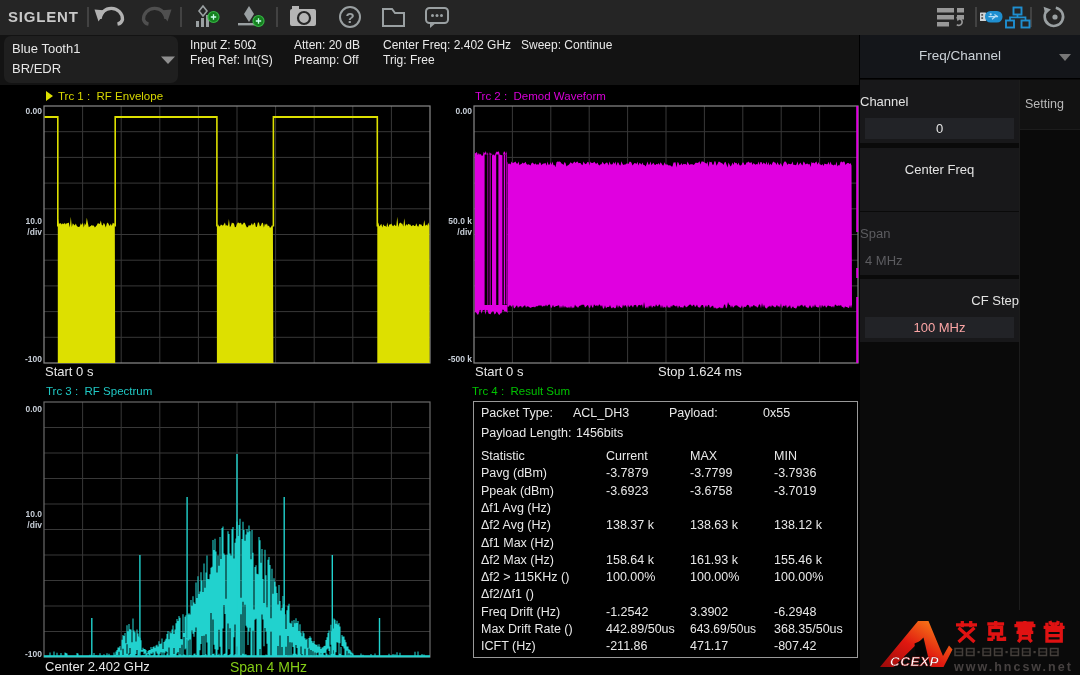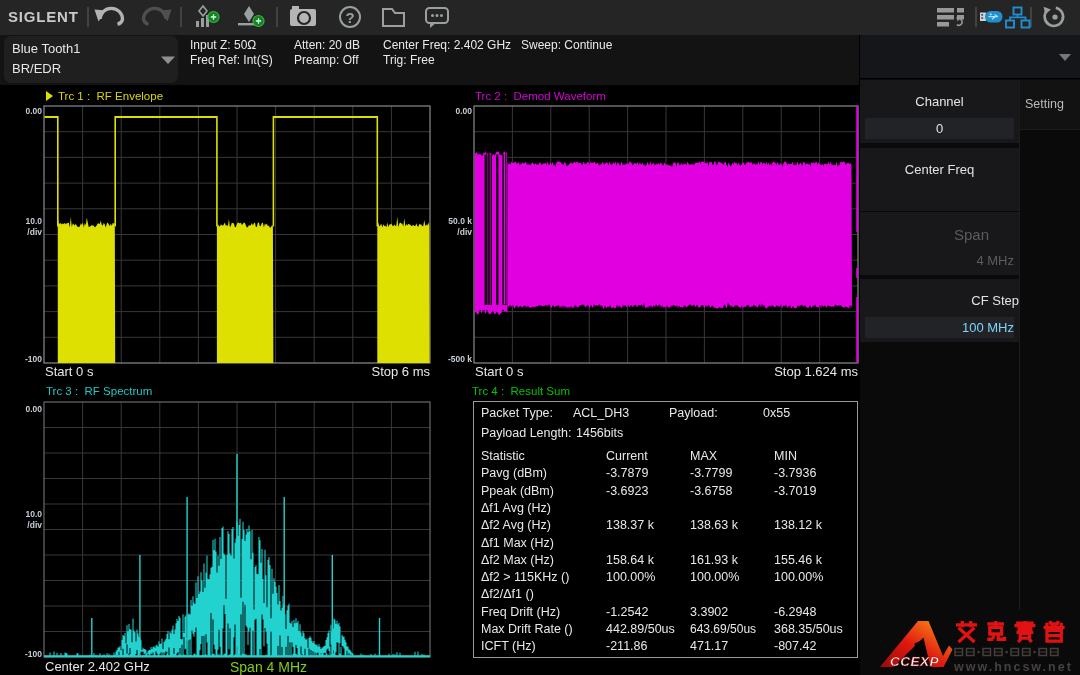--- a/index.html
+++ b/index.html
@@ -91,45 +91,46 @@
 <div class="abs" style="left:190px;top:18px;color:#e9e9e9;font-size:12px">Freq Ref: Int(S)</div>
 <div class="abs" style="left:294px;top:3px;color:#e9e9e9;font-size:12px">Atten: 20 dB</div>
 <div class="abs" style="left:294px;top:18px;color:#e9e9e9;font-size:12px">Preamp: Off</div>
 <div class="abs" style="left:383px;top:3px;color:#e9e9e9;font-size:12px">Center Freq: 2.402 GHz</div>
 <div class="abs" style="left:383px;top:18px;color:#e9e9e9;font-size:12px">Trig: Free</div>
 <div class="abs" style="left:521px;top:3px;color:#e9e9e9;font-size:12px">Sweep: Continue</div>
 </div>
 
 <div class="abs" style="left:860px;top:35px;width:220px;height:640px;background:#0a0a0a">
 <div class="abs" style="left:0;top:0;width:220px;height:44px;background:#14161a;border-bottom:1px solid #000">
+<div class="abs" style="left:0;top:13px;width:200px;text-align:center;color:#ccd2d8;font-size:13.5px">Freq/Channel</div>
 <svg class="abs" style="left:198px;top:18px" width="14" height="9">
           <path d="M 1 1 L 13 1 L 7 8 Z" fill="#777"></path>
         </svg>
 </div>
 <div class="abs" style="left:160px;top:45px;width:60px;height:49px;background:#121212">
 <div class="abs" style="left:5px;top:17px;color:#b9b9b9;font-size:12.5px">Setting</div>
 </div>
 <div class="abs" style="left:159px;top:45px;width:1px;height:530px;background:#1c1c1c"></div>
 <div class="abs" style="left:160px;top:94px;width:60px;height:1px;background:#1c1c1c"></div>
 </div>
 
 <div class="abs" style="left:860px;top:80px;width:159px;height:63px;background:#18181a">
-      <div class="abs" style="left:0;top:14px;width:159px;text-align:center;color:#e3e3e3;font-size:13px">Channel</div>
+      <div class="abs" style="left:0;top:14px;width:159px;text-align:left;color:#e3e3e3;font-size:13px">Channel</div>
       <div class="abs" style="left:5px;top:38px;width:149px;height:21px;background:#222327;color:#e3e3e3;font-size:13px;text-align:center;line-height:21px">0</div>
     </div>
 <div class="abs" style="left:860px;top:147.5px;width:159px;height:63px;background:#18181a">
       <div class="abs" style="left:0;top:14px;width:159px;text-align:center;color:#e3e3e3;font-size:13px">Center Freq</div>
     </div>
 <div class="abs" style="left:860px;top:211.5px;width:159px;height:63px;background:#18181a">
-      <div class="abs" style="left:0;top:14px;width:129px;text-align:right;color:#5c5c60;font-size:15px">Span</div>
-      <div class="abs" style="left:5px;top:38px;width:149px;height:21px;color:#5c5c60;font-size:13px;text-align:right;line-height:21px">4 MHz</div>
+      <div class="abs" style="left:0;top:14px;width:129px;text-align:left;color:#5c5c60;font-size:13px">Span</div>
+      <div class="abs" style="left:5px;top:38px;width:149px;height:21px;color:#5c5c60;font-size:13px;text-align:left;line-height:21px">4 MHz</div>
     </div>
 <div class="abs" style="left:860px;top:279px;width:159px;height:63px;background:#18181a">
       <div class="abs" style="left:0;top:14px;width:159px;text-align:right;color:#e3e3e3;font-size:13px">CF Step</div>
-      <div class="abs" style="left:5px;top:38px;width:149px;height:21px;background:#222327;color:#7dd3fc;font-size:13px;text-align:right;line-height:21px">100 MHz</div>
+      <div class="abs" style="left:5px;top:38px;width:149px;height:21px;background:#222327;color:#fca5a5;font-size:13px;text-align:center;line-height:21px">100 MHz</div>
     </div>
 <svg class="abs" style="left:0;top:0" width="860" height="675" viewBox="0 0 860 675">
 <line x1="82.6" y1="106" x2="82.6" y2="363" stroke="#383838" stroke-width="1"></line>
 <line x1="44" y1="131.7" x2="430" y2="131.7" stroke="#383838" stroke-width="1"></line>
 <line x1="121.2" y1="106" x2="121.2" y2="363" stroke="#383838" stroke-width="1"></line>
 <line x1="44" y1="157.4" x2="430" y2="157.4" stroke="#383838" stroke-width="1"></line>
 <line x1="159.8" y1="106" x2="159.8" y2="363" stroke="#383838" stroke-width="1"></line>
 <line x1="44" y1="183.1" x2="430" y2="183.1" stroke="#383838" stroke-width="1"></line>
 <line x1="198.4" y1="106" x2="198.4" y2="363" stroke="#383838" stroke-width="1"></line>
 <line x1="44" y1="208.8" x2="430" y2="208.8" stroke="#383838" stroke-width="1"></line>
@@ -211,28 +212,27 @@
 </svg>
 <svg class="abs" style="left:44px;top:91px" width="10" height="11">
       <path d="M 2 0 L 9 5 L 2 10 Z" fill="#dde000"></path>
     </svg>
 <div class="abs" style="left:58px;top:90px;color:#d8d800;font-size:11.5px;white-space:nowrap">Trc 1 :&nbsp; RF Envelope</div>
 <div class="abs" style="left:-158px;top:106px;width:200px;text-align:right;color:#c6cdd6;font-size:8.5px;font-weight:bold;white-space:nowrap">0.00</div>
 <div class="abs" style="left:-158px;top:216px;width:200px;text-align:right;color:#c6cdd6;font-size:8.5px;font-weight:bold;white-space:nowrap">10.0</div>
 <div class="abs" style="left:-158px;top:226.5px;width:200px;text-align:right;color:#c6cdd6;font-size:8.5px;font-weight:bold;white-space:nowrap">/div</div>
 <div class="abs" style="left:-158px;top:353.5px;width:200px;text-align:right;color:#c6cdd6;font-size:8.5px;font-weight:bold;white-space:nowrap">-100</div>
 <div class="abs" style="left:45px;top:364px;color:#e8e8e8;font-size:13px;white-space:nowrap">Start 0 s</div>
-<div class="abs" style="left:230px;top:364px;width:200px;text-align:right;color:#e8e8e8;font-size:13px;white-space:nowrap">Stop 6 ms</div>
 <div class="abs" style="left:475px;top:90px;color:#d800d8;font-size:11.5px;white-space:nowrap">Trc 2 :&nbsp; Demod Waveform</div>
 <div class="abs" style="left:272px;top:106px;width:200px;text-align:right;color:#c6cdd6;font-size:8.5px;font-weight:bold;white-space:nowrap">0.00</div>
 <div class="abs" style="left:272px;top:216px;width:200px;text-align:right;color:#c6cdd6;font-size:8.5px;font-weight:bold;white-space:nowrap">50.0 k</div>
 <div class="abs" style="left:272px;top:226.5px;width:200px;text-align:right;color:#c6cdd6;font-size:8.5px;font-weight:bold;white-space:nowrap">/div</div>
 <div class="abs" style="left:272px;top:354px;width:200px;text-align:right;color:#c6cdd6;font-size:8.5px;font-weight:bold;white-space:nowrap">-500 k</div>
 <div class="abs" style="left:475px;top:364px;color:#e8e8e8;font-size:13px;white-space:nowrap">Start 0 s</div>
-<div class="abs" style="left:658px;top:364px;width:200px;text-align:right;color:#e8e8e8;font-size:13px;white-space:nowrap">Stop 1.624 ms</div>
+<div class="abs" style="left:658px;top:364px;width:200px;color:#e8e8e8;font-size:13px;white-space:nowrap">Stop 1.624 ms</div>
 <div class="abs" style="left:46px;top:385px;color:#1fc8c4;font-size:11.5px;white-space:nowrap">Trc 3 :&nbsp; RF Spectrum</div>
 <div class="abs" style="left:-158px;top:403.5px;width:200px;text-align:right;color:#c6cdd6;font-size:8.5px;font-weight:bold;white-space:nowrap">0.00</div>
 <div class="abs" style="left:-158px;top:508.5px;width:200px;text-align:right;color:#c6cdd6;font-size:8.5px;font-weight:bold;white-space:nowrap">10.0</div>
 <div class="abs" style="left:-158px;top:519.5px;width:200px;text-align:right;color:#c6cdd6;font-size:8.5px;font-weight:bold;white-space:nowrap">/div</div>
 <div class="abs" style="left:-158px;top:648.5px;width:200px;text-align:right;color:#c6cdd6;font-size:8.5px;font-weight:bold;white-space:nowrap">-100</div>
 <div class="abs" style="left:45px;top:659px;color:#e8e8e8;font-size:13px;white-space:nowrap">Center 2.402 GHz</div>
 <div class="abs" style="left:230px;top:659px;width:200px;text-align:left;color:#84cc16;font-size:14px;white-space:nowrap">Span 4 MHz</div>
 <div class="abs" style="left:472px;top:385px;color:#00c400;font-size:11.5px;white-space:nowrap">Trc 4 :&nbsp; Result Sum</div>
 <div class="abs" style="left:473px;top:401px;width:385px;height:257px;border:1px solid #999;background:#000"></div>
 <div class="abs" style="left:481px;top:406px;color:#e8e8e8;font-size:12.5px;white-space:nowrap">Packet Type:</div>

